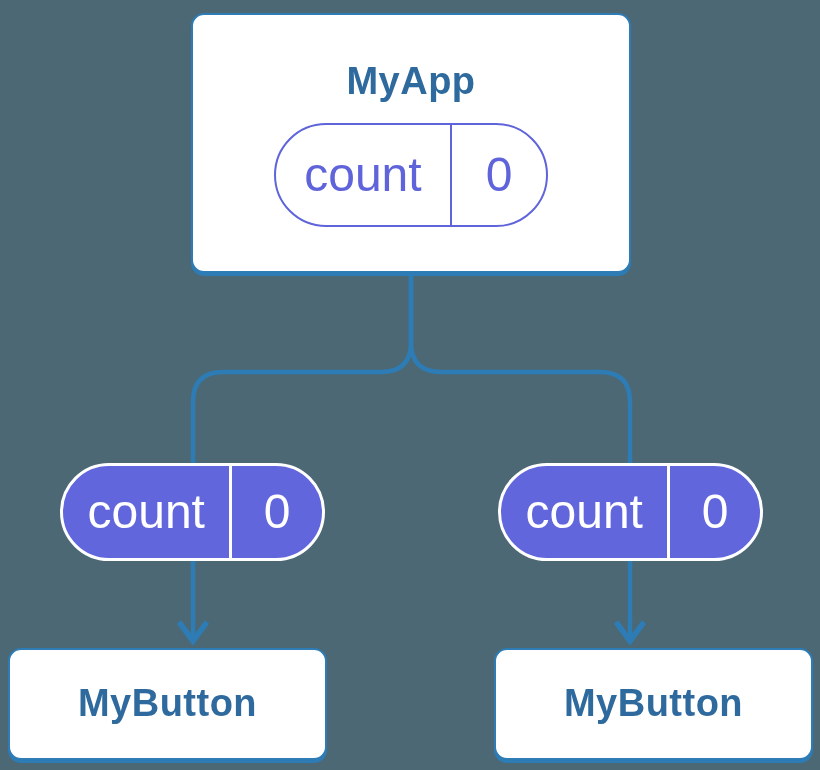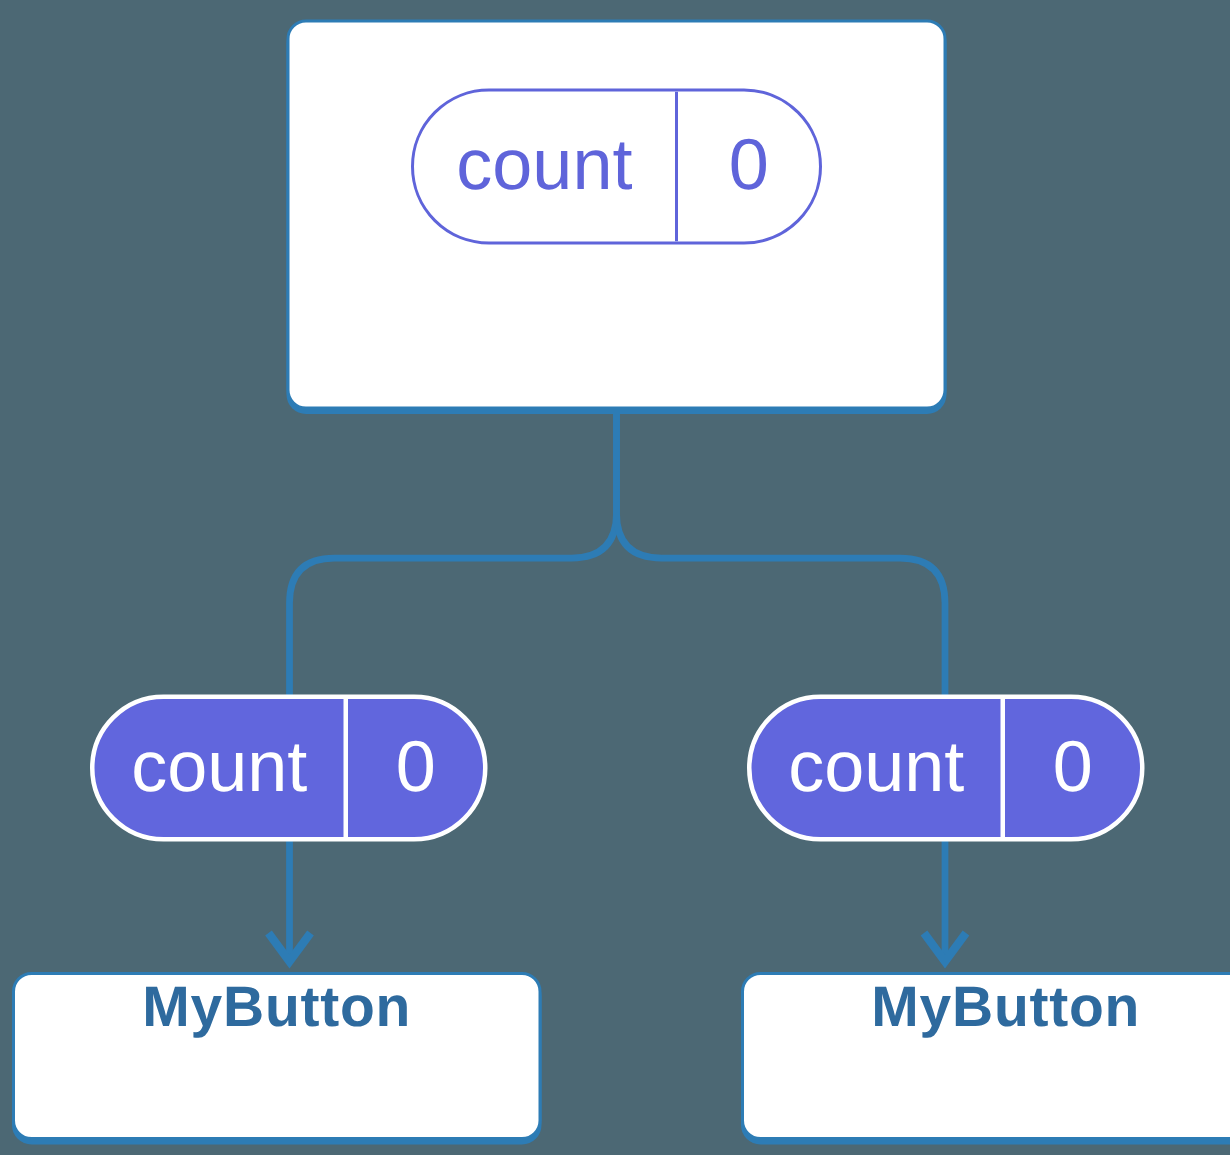--- a/index.html
+++ b/index.html
@@ -91,38 +91,40 @@
     position: absolute;
     width: 265px; height: 98px;
     background: var(--purple-fill);
     border: 3px solid var(--pill-text-light);
     color: var(--pill-text-light);
   }
   .pill.filled .pill-divider { background: var(--pill-text-light); }
   .pill.pos-left  { left: 60px;  top: 463px; }
   .pill.pos-right { left: 498px; top: 463px; }
   .card.child {
-    width: 353px; height: 112px;
+    width: 319px; height: 112px;
+    justify-content: center;
   }
   .card.pos-box-left  { left: 8px;   top: 648px; }
   .card.pos-box-right { left: 494px; top: 648px; }
 </style>
 </head>
 <body>
 
 <div class="canvas">
 
   <svg class="connectors" viewBox="0 0 820 770" aria-hidden="true">
     <path class="branch" d="M411 270 L411 342 Q411 372 381 372 L223 372 Q193 372 193 402 L193 637"></path>
     <path class="branch" d="M411 270 L411 342 Q411 372 441 372 L600 372 Q630 372 630 402 L630 637"></path>
     <path class="arrowhead" d="M179 622 L193 641 L207 622"></path>
     <path class="arrowhead" d="M616 622 L630 641 L644 622"></path>
   </svg>
 
   <div class="card root">
+    <div class="card-title">MyApp</div>
     <div class="pill outline">
       <span class="pill-label">count</span>
       <span class="pill-divider"></span>
       <span class="pill-value">0</span>
     </div>
   </div>
 
   <div class="pill filled pos-left">
     <span class="pill-label">count</span>
     <span class="pill-divider"></span>

